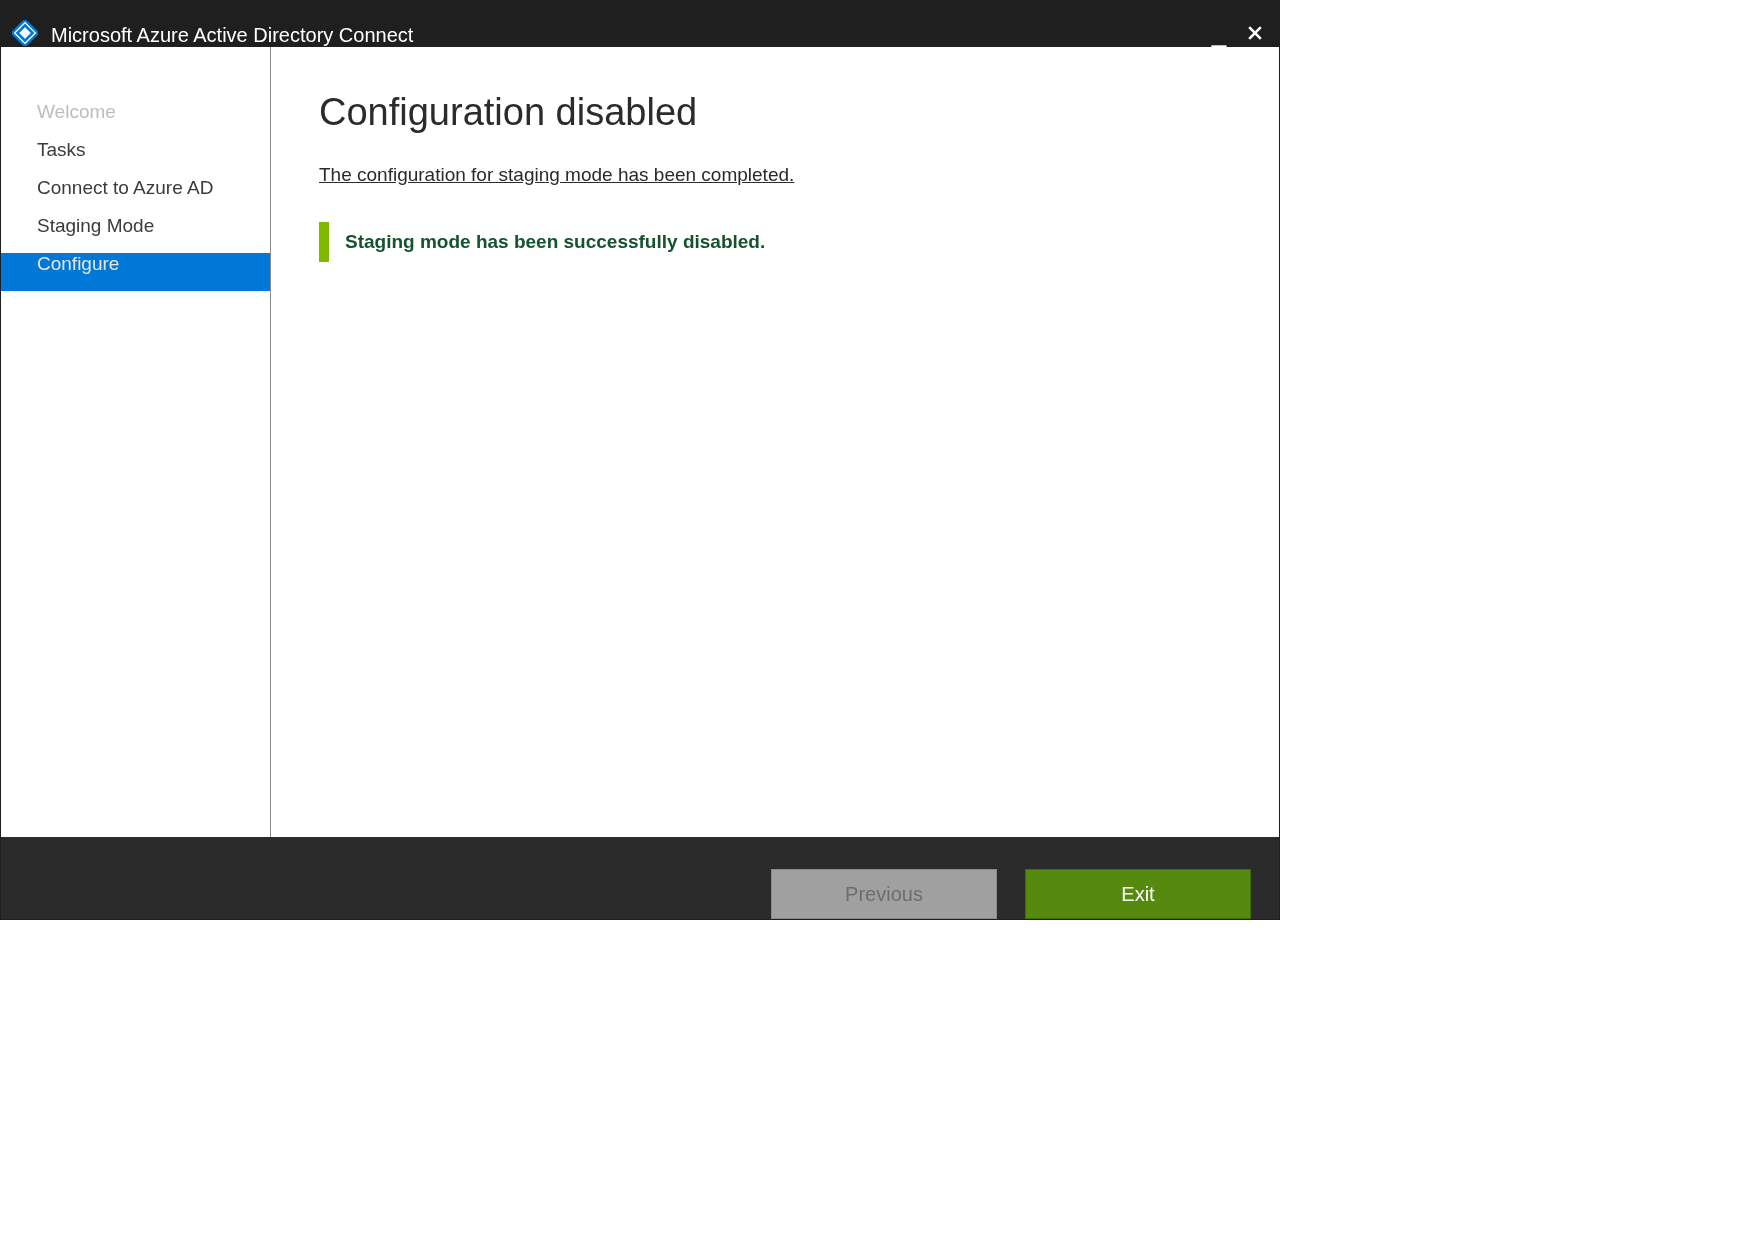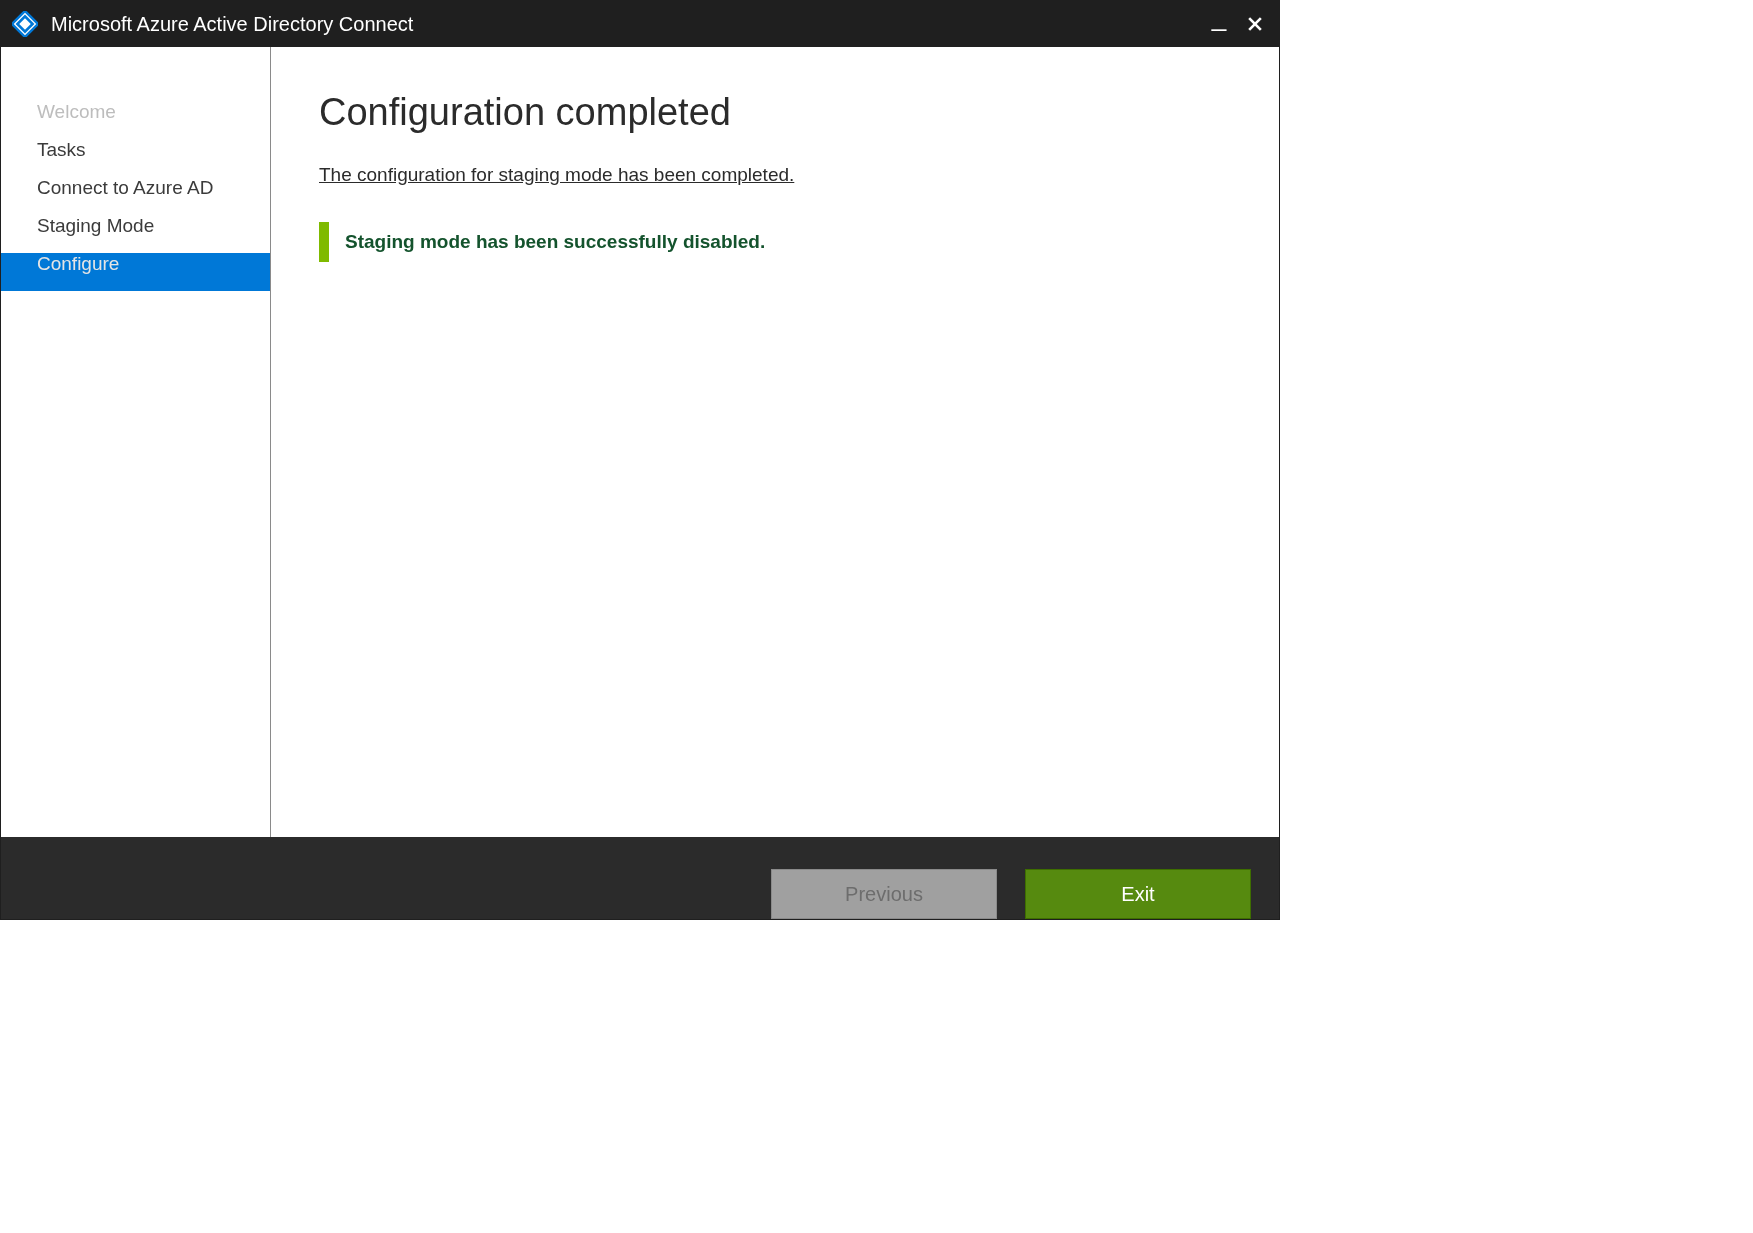--- a/index.html
+++ b/index.html
@@ -1,19 +1,19 @@
 <!DOCTYPE html>
 <html><head>
   <meta charset="utf-8">
   <style>
     * { margin: 0; padding: 0; box-sizing: border-box; }
     html, body { width: 100%; height: 100%; font-family: "Segoe UI", Arial, sans-serif; background: #fff; overflow: hidden; }
     .window { width: 1280px; height: 920px; background: #fff; border: 1px solid #1f1f1f; display: flex; flex-direction: column; position: relative; }
     
-    .titlebar { height: 46px; background: #1f1f1f; display: flex; align-items: center; color: #fff; padding: 0 10px; font-size: 20px; font-weight: 400; }
+    .titlebar { height: 46px; background: #1f1f1f; display: flex; align-items: flex-end; color: #fff; padding: 0 10px; font-size: 20px; font-weight: 400; }
     .titlebar .logo { width: 28px; height: 28px; margin-right: 12px; display: flex; align-items: center; justify-content: center; }
     .titlebar .title-text { flex: 1; }
     .titlebar .win-btn { width: 28px; height: 28px; display: flex; align-items: center; justify-content: center; cursor: pointer; }
     .titlebar .win-btn.min { font-size: 26px; margin-top: -14px; margin-right: 8px; }
     .titlebar .win-btn.close svg { width: 14px; height: 14px; }
     
     .body { flex: 1; display: flex; background: #fff; min-height: 0; }
     
     .sidebar { width: 270px; min-width: 270px; background: #fff; border-right: 1px solid #8a8a8a; padding-top: 54px; }
     .sidebar-item { height: 38px; display: flex; align-items: flex-start; padding-left: 36px; font-size: 19px; color: #3b3b3b; cursor: pointer; }
@@ -69,21 +69,21 @@
         </div>
       <div class="sidebar-item">
           <span>Staging Mode</span>
         </div>
       <div class="sidebar-item active">
           <span>Configure</span>
         </div>
     </div>
 
     <div class="main">
-      <h1 class="page-title">Configuration completed</h1>
+      <h1 class="page-title">Configuration disabled</h1>
       <p class="page-description">The configuration for staging mode has been completed.</p>
       <div class="status-box">
         <div class="status-bar"></div>
         <div class="status-text">Staging mode has been successfully disabled.</div>
       </div>
     </div>
 
   </div>
 
   <div class="footer">

